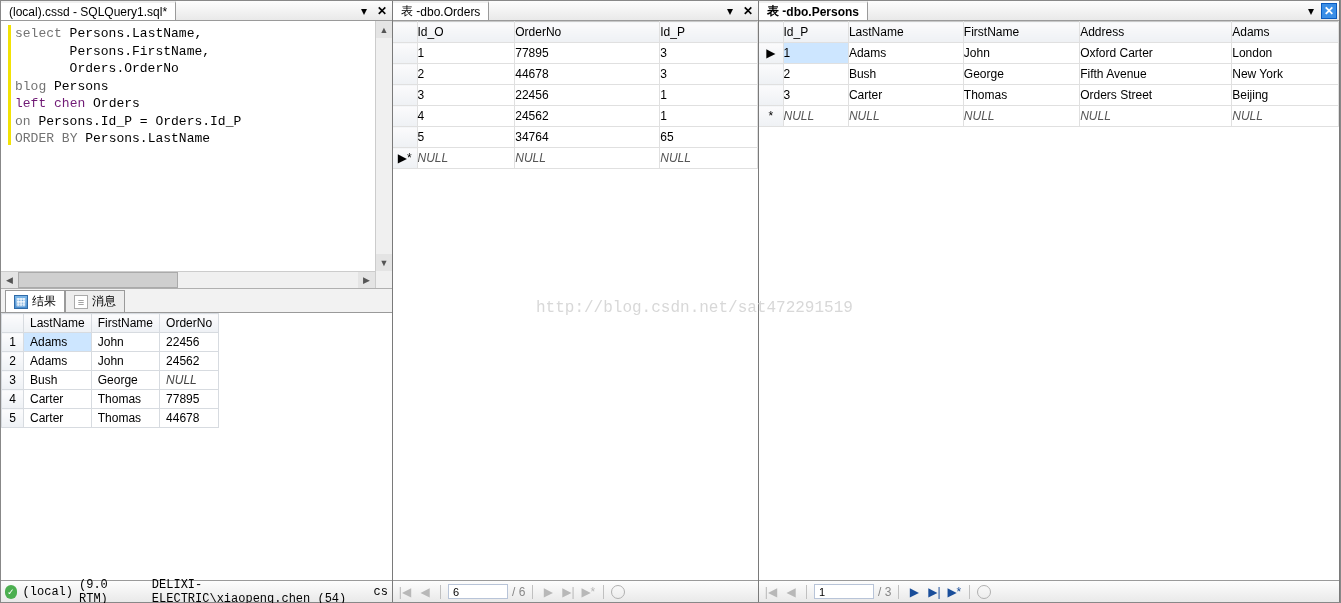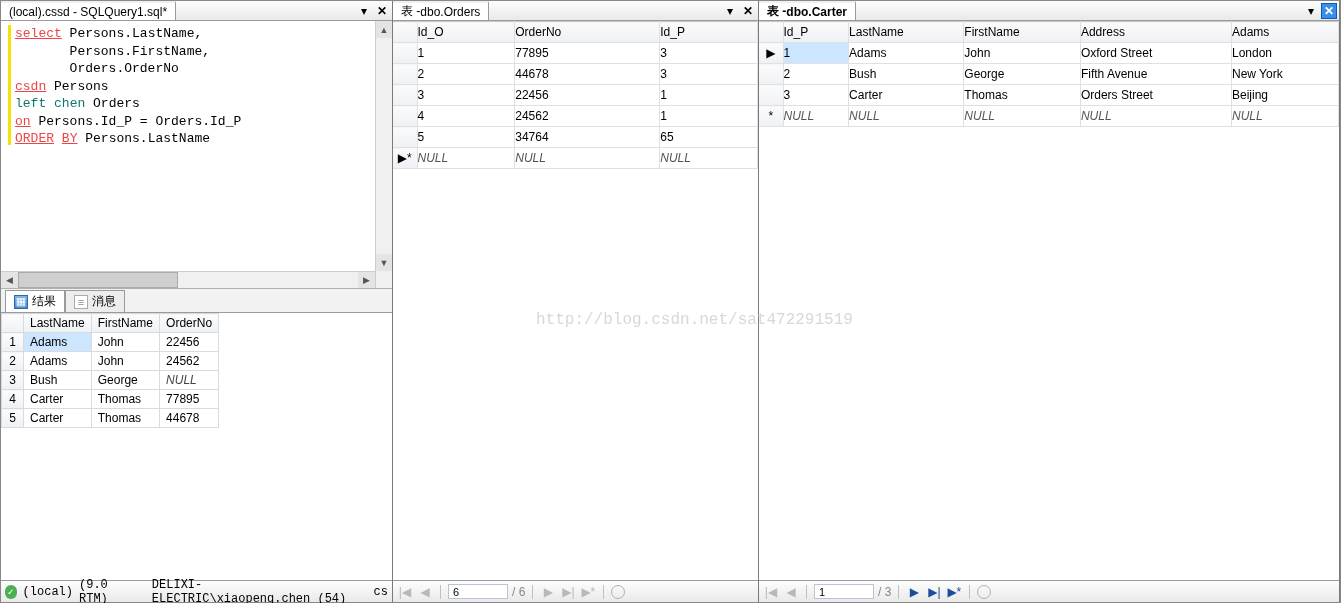--- a/index.html
+++ b/index.html
@@ -17,22 +17,22 @@
   .tabhdr .spacer { flex:1; }
   .tabhdr .btn { width:16px; height:16px; margin-right:2px; display:flex; align-items:center; justify-content:center; color:#000;}
   .tabhdr .btn.close { font-weight:bold; }
   .tabhdr.active .title { font-weight:bold; }
   .tabhdr .btn.close.hl { background:#3a8ee6; color:#fff; border:1px solid #0a5bbf;}
   
   
   .editor-wrap { flex:1; display:flex; flex-direction:column; }
   .editor-area { flex:1; position:relative; border-bottom:1px solid #b0b0b0;}
   .editor-area pre { margin:0; padding:4px 8px 4px 14px; font-family:Consolas,"Courier New",monospace; font-size:13px; line-height:1.35; white-space:pre; }
-  .kw-blue { color:#ef4444;text-decoration:underline; }
-  .kw-gray { color:#0f766e; }
+  .kw-blue { color:#737373; }
+  .kw-gray { color:#701a75; }
   .editor-area .ybar { position:absolute; left:7px; top:4px; width:3px; background:#f2e205; height:120px;}
   .editor-area .vscroll { position:absolute; right:0; top:0; bottom:0; width:17px; background:#f0f0f0; border-left:1px solid #ccc;}
   .editor-area .vscroll .arrow { height:17px; background:#e4e4e4; display:flex; align-items:center; justify-content:center; font-size:9px; color:#555;}
   .editor-area .hscroll { position:absolute; left:0; right:17px; bottom:0; height:17px; background:#f0f0f0; border-top:1px solid #ccc; display:flex;}
   .editor-area .hscroll .arrow { width:17px; background:#e4e4e4; display:flex; align-items:center; justify-content:center; font-size:9px; color:#555;}
   .editor-area .hscroll .thumb { width:160px; background:#cfcfcf; border:1px solid #aaa;}
   
   
   .res-tabs { height:24px; display:flex; align-items:flex-end; background:#f2f2f2; border-bottom:1px solid #9a9a9a; padding-left:4px; gap:0;}
   .res-tab { height:22px; padding:0 8px; display:flex; align-items:center; gap:4px; background:#fff; border:1px solid #9a9a9a; border-bottom:none; font-size:12px;}
@@ -64,41 +64,41 @@
   .status { height:22px; border-top:1px solid #9a9a9a; background:linear-gradient(#fdfdfd,#e9e9e9); display:flex; align-items:center; font-size:12px; padding:0 4px; gap:6px; font-family:Consolas,"Courier New",monospace;}
   .status .badge { width:14px; height:14px; border-radius:7px; background:#4caf50; display:inline-flex; align-items:center; justify-content:center; color:#fff; font-size:10px;}
   .nav { height:22px; border-top:1px solid #9a9a9a; background:linear-gradient(#fdfdfd,#e9e9e9); display:flex; align-items:center; padding:0 4px; gap:4px; font-size:12px;}
   .nav .nbtn { width:16px; height:16px; display:flex; align-items:center; justify-content:center; color:#1a4e9a; cursor:default;}
   .nav .nbtn.dis { color:#b8b8b8;}
   .nav .sep { width:1px; height:14px; background:#c0c0c0; margin:0 3px;}
   .nav input.pos { width:60px; height:15px; border:1px solid #b8c4d8; font-size:11px; padding:0 4px;}
   .nav .total { color:#888;}
   .nav .circle { width:14px; height:14px; border:1px solid #b0b0b0; border-radius:7px; display:inline-block;}
   
-  .watermark { position:absolute; left:535px; top:310px; color:#d8d8d8; font-family:"Courier New",monospace; font-size:16px; pointer-events:none;}
+  .watermark { position:absolute; left:535px; top:298px; color:#d8d8d8; font-family:"Courier New",monospace; font-size:16px; pointer-events:none;}
 </style>
 </head>
 <body>
 
 <div class="root">
 
   <div class="pane left">
     <div class="tabhdr">
       <div class="title">(local).cssd - SQLQuery1.sql*</div>
       <div class="spacer"></div>
       <div class="btn">▾</div>
       <div class="btn close">✕</div>
     </div>
     <div class="editor-wrap">
       <div class="editor-area">
         <div class="ybar"></div>
         <pre id="sqlcode"><span class="kw-blue">select</span> Persons.LastName,
        Persons.FirstName,
        Orders.OrderNo
-<span class="kw-blue">csdn</span> Persons
+<span class="kw-blue">blog</span> Persons
 <span class="kw-gray">left</span> <span class="kw-gray">chen</span> Orders
 <span class="kw-blue">on</span> Persons.Id_P = Orders.Id_P
 <span class="kw-blue">ORDER</span> <span class="kw-blue">BY</span> Persons.LastName</pre>
         <div class="vscroll">
           <div class="arrow">▲</div>
           <div style="flex:1"></div>
           <div class="arrow" style="position:absolute;bottom:17px;left:0;right:0">▼</div>
         </div>
         <div class="hscroll">
           <div class="arrow">◀</div>
@@ -243,21 +243,21 @@
         <span class="sep"></span>
         <span class="circle"></span>
       </div>
     </div>
   </div>
 
   <div class="pane right">
     <div class="tabhdr active">
       <div class="title">
         <span>表 - </span>
-          <b>dbo.Carter</b>
+          <b>dbo.Persons</b>
       </div>
       <div class="spacer"></div>
       <div class="btn">▾</div>
       <div class="btn close hl">✕</div>
     </div>
     <div class="data-area">
       <div class="dgrid">
           <table id="rightgrid">
             <tbody>
               <tr>
@@ -266,21 +266,21 @@
                 <th>LastName</th>
                 <th>FirstName</th>
                 <th>Address</th>
                 <th>Adams</th>
               </tr>
               <tr class="sel">
                 <td class="rowhdr rowmark">▶</td>
                 <td class="">1</td>
                 <td class="">Adams</td>
                 <td class="">John</td>
-                <td class="">Oxford Street</td>
+                <td class="">Oxford Carter</td>
                 <td class="">London</td>
               </tr>
               <tr>
                 <td class="rowhdr rowmark"></td>
                 <td class="">2</td>
                 <td class="">Bush</td>
                 <td class="">George</td>
                 <td class="">Fifth Avenue</td>
                 <td class="">New York</td>
               </tr>

